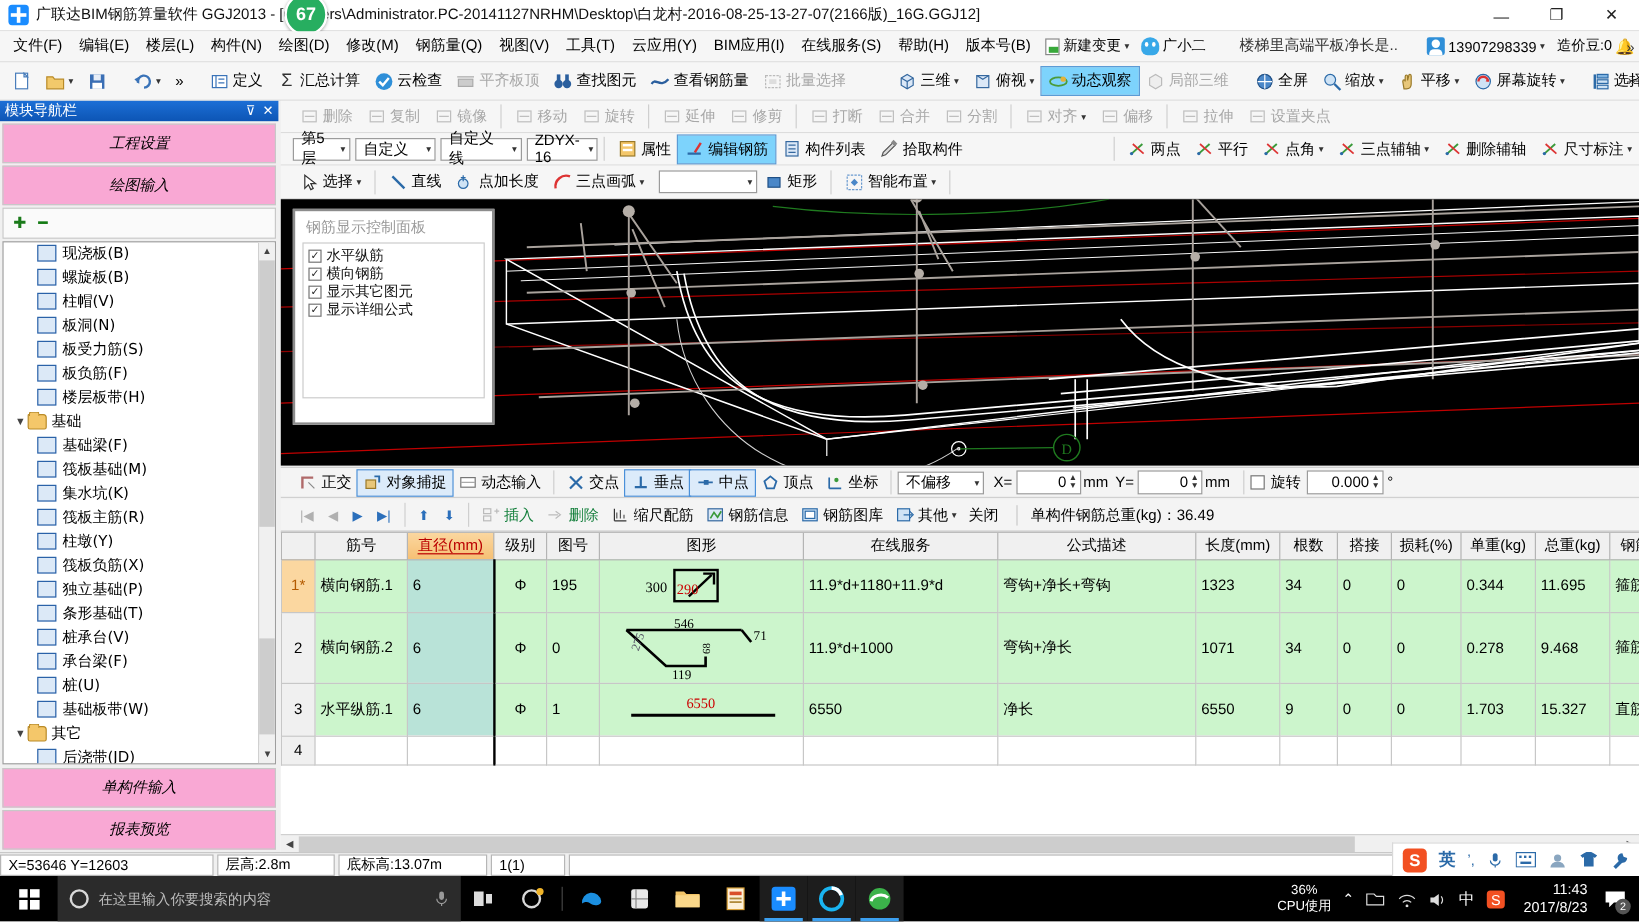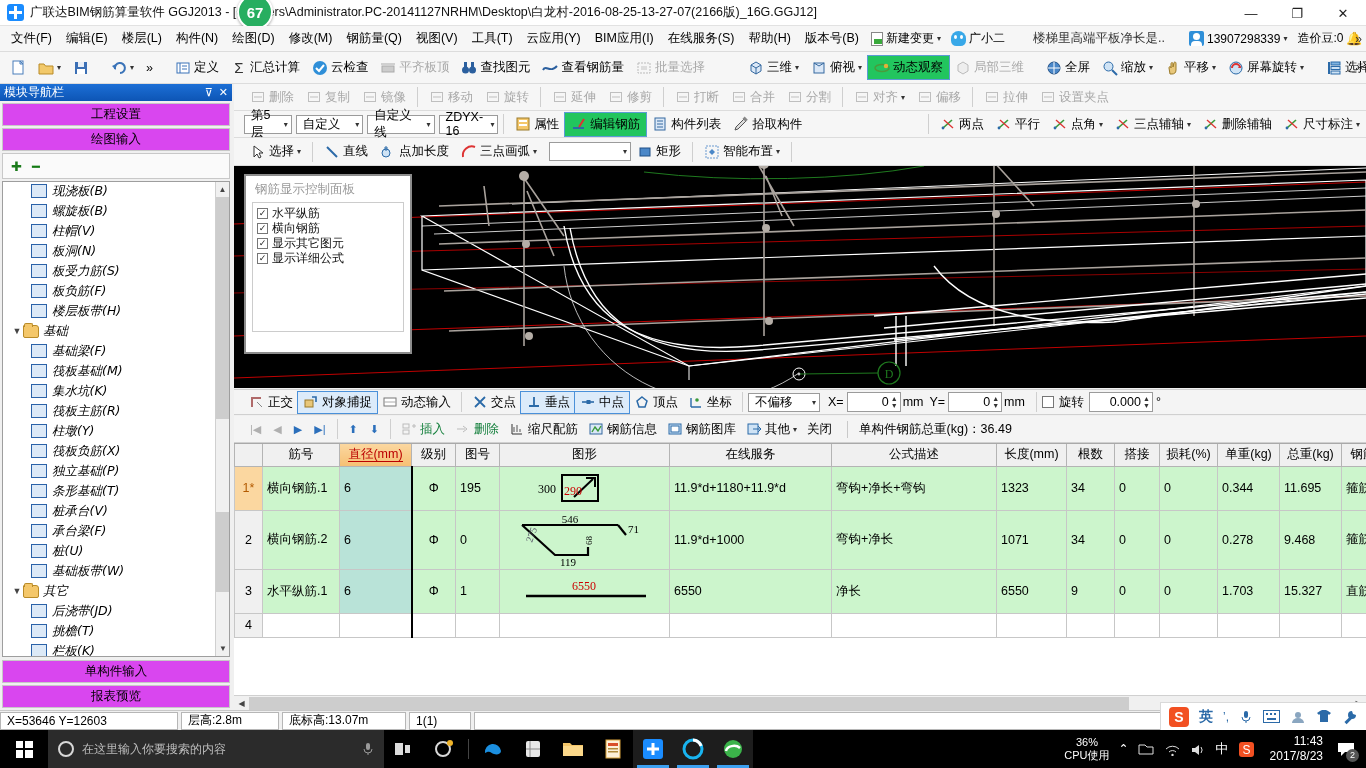--- a/index.html
+++ b/index.html
@@ -64,49 +64,49 @@
   .chev { font-size:8px; color:#333; }
   .mb-overflow { position:absolute; right:4px; font-size:12px; color:#333; }
 
   
   .toolrow {
     background:#f6f6f6; border-bottom:1px solid #dcdcdc;
     display:flex; align-items:center; height:32px; padding-left:4px; position:relative;
   }
   .tbtn { display:flex; align-items:center; gap:3px; padding:3px 6px; white-space:nowrap; font-size:12.5px; }
   .tbtn.dis { color:#a8a8a8; }
-  .tbtn.sel { background:#22c55e; outline:1px solid #5b9bd5; }
+  .tbtn.sel { background:#7dd3fc; outline:1px solid #5b9bd5; }
   .sep { width:1px; height:20px; background:#cfcfcf; margin:0 5px; }
   .ico { width:16px; height:16px; display:inline-block; position:relative; flex:none; }
   .ovf { position:absolute; right:3px; top:8px; font-size:12px; color:#333; }
 
   
   .leftpanel {
     position:absolute; left:0; top:84px; width:232px; bottom:58px;
     background:#f0f0f0; display:flex; flex-direction:column;
   }
   .lp-caption {
     height:17px; background:linear-gradient(#1c6fd6,#0d55b5); color:#fff;
     font-size:12px; padding:1px 4px; display:flex; align-items:center; justify-content:space-between;
   }
   .lp-caption .btns { display:flex; gap:6px; font-size:11px; }
   .lp-tab {
-    height:23px; margin:2px 2px 0 2px; background:#d946ef; border:1px solid #c8c8c8;
-    display:flex; align-items:center; justify-content:center; font-size:12.5px;
+    height:33px; margin:2px 2px 0 2px; background:#f9a8d4; border:1px solid #c8c8c8;
+    display:flex; align-items:center; justify-content:center; font-size:12.5px;font-style:italic;
   }
   .lp-tools { height:26px; margin:2px; background:#fafafa; border:1px solid #c8c8c8;
               display:flex; align-items:center; gap:10px; padding-left:8px; }
   .plus-ico, .minus-ico { font-size:13px; color:#1a7a1a; font-weight:bold; position:relative; }
   .minus-ico { color:#137a13; }
   .tree-wrap {
     flex:1; margin:0 2px; background:#fff; border:1px solid #9e9e9e;
     position:relative; overflow:hidden;
   }
   .tree { position:absolute; left:0; top:0; right:14px; bottom:0; overflow:hidden; padding-top:1px; }
-  .trow { display:flex; align-items:center; height:20px; font-size:12.5px; padding-left:2px; white-space:nowrap;font-style:italic; }
+  .trow { display:flex; align-items:center; height:20px; font-size:12.5px; padding-left:2px; white-space:nowrap; }
   .indent1 { padding-left:8px; }
   .indent2 { padding-left:28px; }
   .twisty { width:12px; text-align:center; font-size:9px; color:#444; }
   .folder { width:16px; height:13px; background:#f4c76a; border:1px solid #b98b28;
             border-radius:1px 3px 2px 2px; margin-right:4px; flex:none; position:relative;}
   .folder:after{content:"";position:absolute;left:0;top:-3px;width:7px;height:3px;background:#f4c76a;border:1px solid #b98b28;border-bottom:none;border-radius:2px 2px 0 0;}
   .titem-ico {
     width:16px; height:14px; margin-right:5px; flex:none;
     border:1.2px solid #2b62a8; background:#dce9f7;
   }

